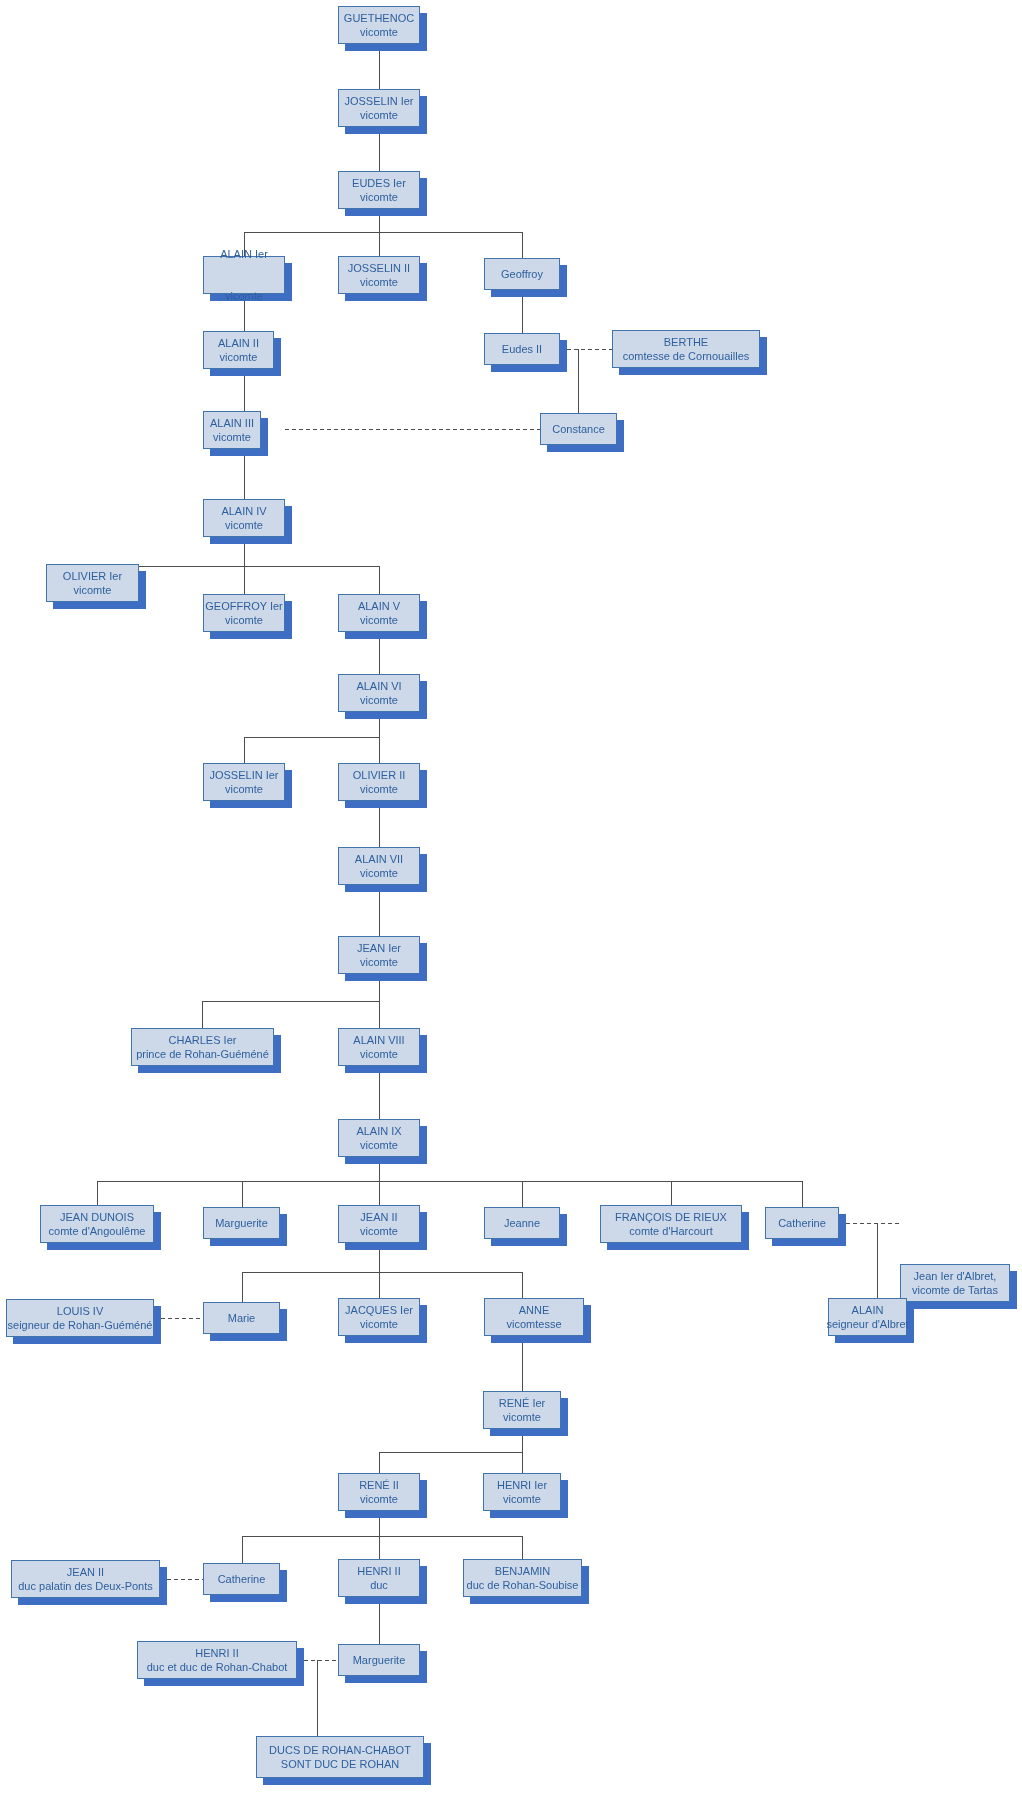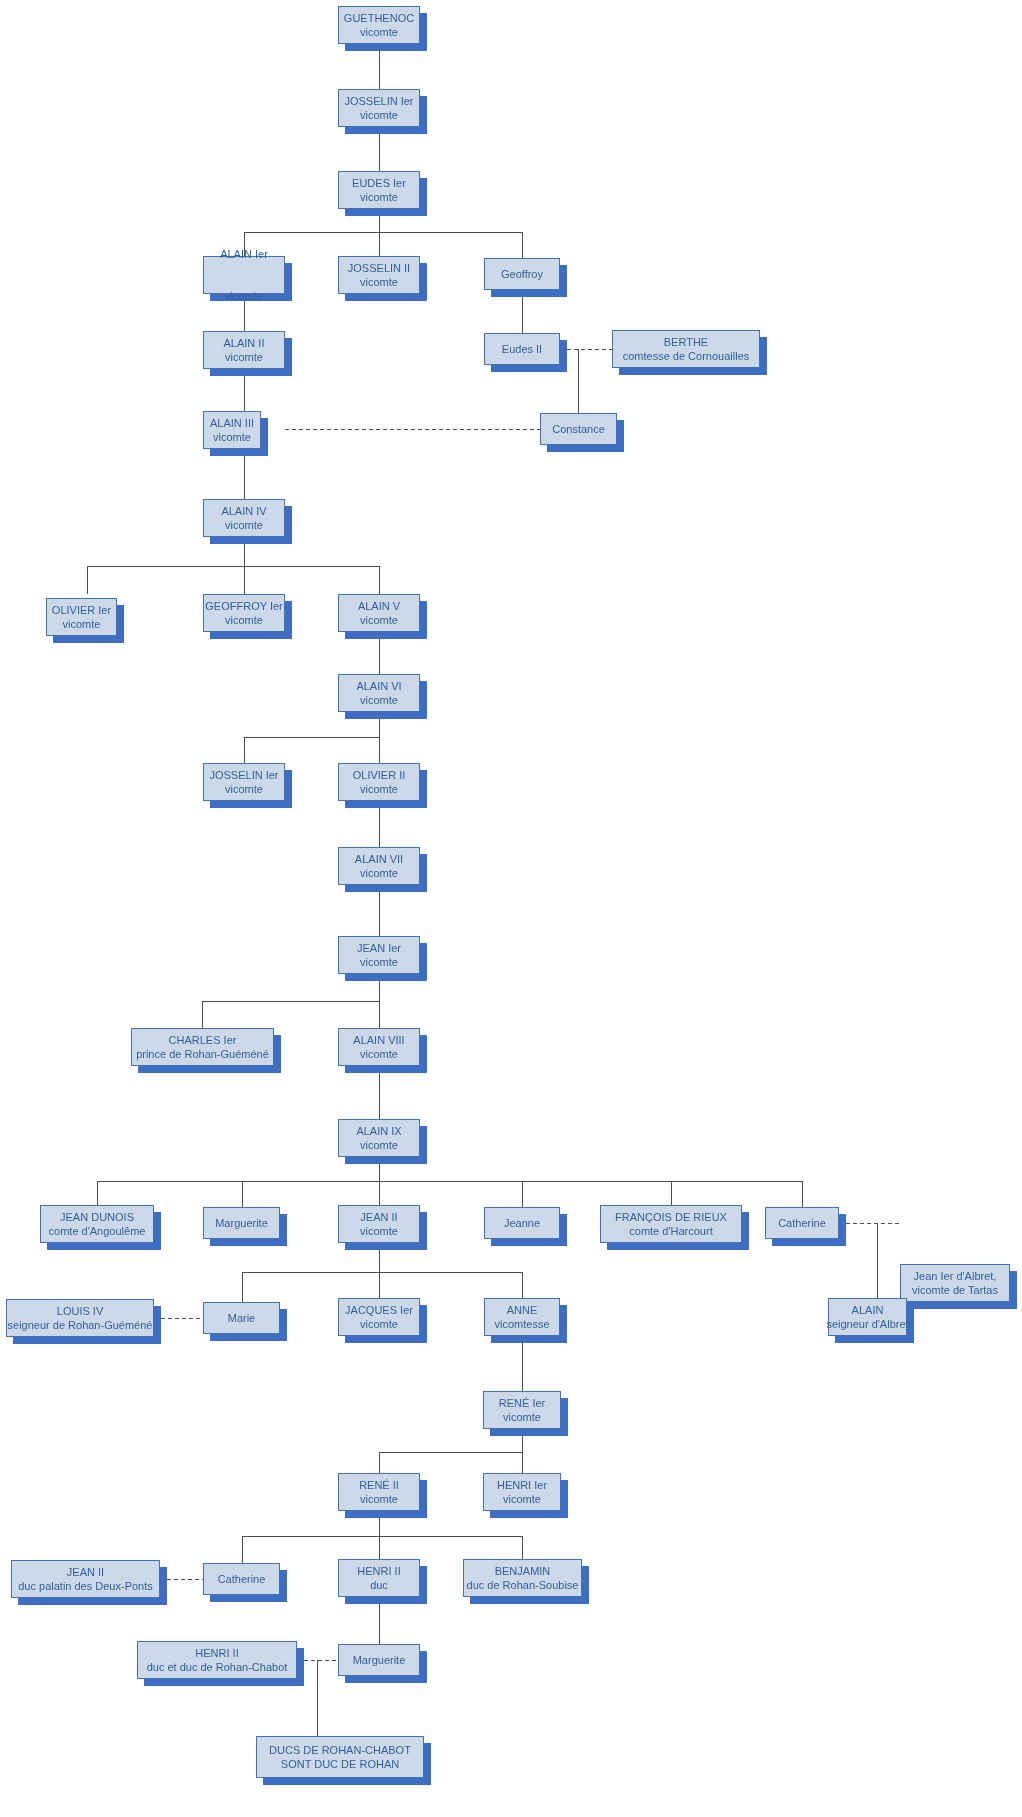--- a/index.html
+++ b/index.html
@@ -79,21 +79,21 @@
     <span class="nm">ALAIN Ier</span>
     <span class="ti">vicomte</span>
   </div>
   <div class="node" style="left:338px;top:256px;width:82px;">
     <span class="nm">JOSSELIN II</span>
     <span class="ti">vicomte</span>
   </div>
   <div class="node one" style="left:484px;top:258px;width:76px;">
     <span class="nm">Geoffroy</span>
   </div>
-  <div class="node" style="left:203px;top:331px;width:82px;">
+  <div class="node" style="left:203px;top:331px;width:71px;">
     <span class="nm">ALAIN II</span>
     <span class="ti">vicomte</span>
   </div>
   <div class="node one" style="left:484px;top:333px;width:76px;">
     <span class="nm">Eudes II</span>
   </div>
   <div class="node" style="left:612px;top:330px;width:148px;">
     <span class="nm">BERTHE</span>
     <span class="ti">comtesse de Cornouailles</span>
   </div>
@@ -101,21 +101,21 @@
     <span class="nm">ALAIN III</span>
     <span class="ti">vicomte</span>
   </div>
   <div class="node one" style="left:540px;top:413px;width:77px;">
     <span class="nm">Constance</span>
   </div>
   <div class="node" style="left:203px;top:499px;width:82px;">
     <span class="nm">ALAIN IV</span>
     <span class="ti">vicomte</span>
   </div>
-  <div class="node" style="left:46px;top:598px;width:71px;">
+  <div class="node" style="left:46px;top:564px;width:93px;">
     <span class="nm">OLIVIER Ier</span>
     <span class="ti">vicomte</span>
   </div>
   <div class="node" style="left:203px;top:594px;width:82px;">
     <span class="nm">GEOFFROY Ier</span>
     <span class="ti">vicomte</span>
   </div>
   <div class="node" style="left:338px;top:594px;width:82px;">
     <span class="nm">ALAIN V</span>
     <span class="ti">vicomte</span>
@@ -181,21 +181,21 @@
     <span class="nm">LOUIS IV</span>
     <span class="ti">seigneur de Rohan-Guéméné</span>
   </div>
   <div class="node one" style="left:203px;top:1302px;width:77px;">
     <span class="nm">Marie</span>
   </div>
   <div class="node" style="left:338px;top:1298px;width:82px;">
     <span class="nm">JACQUES Ier</span>
     <span class="ti">vicomte</span>
   </div>
-  <div class="node" style="left:484px;top:1298px;width:76px;">
+  <div class="node" style="left:484px;top:1298px;width:100px;">
     <span class="nm">ANNE</span>
     <span class="ti">vicomtesse</span>
   </div>
   <div class="node" style="left:828px;top:1298px;width:79px;">
     <span class="nm">ALAIN</span>
     <span class="ti">seigneur d'Albret</span>
   </div>
   <div class="node" style="left:483px;top:1391px;width:78px;">
     <span class="nm">RENÉ Ier</span>
     <span class="ti">vicomte</span>

